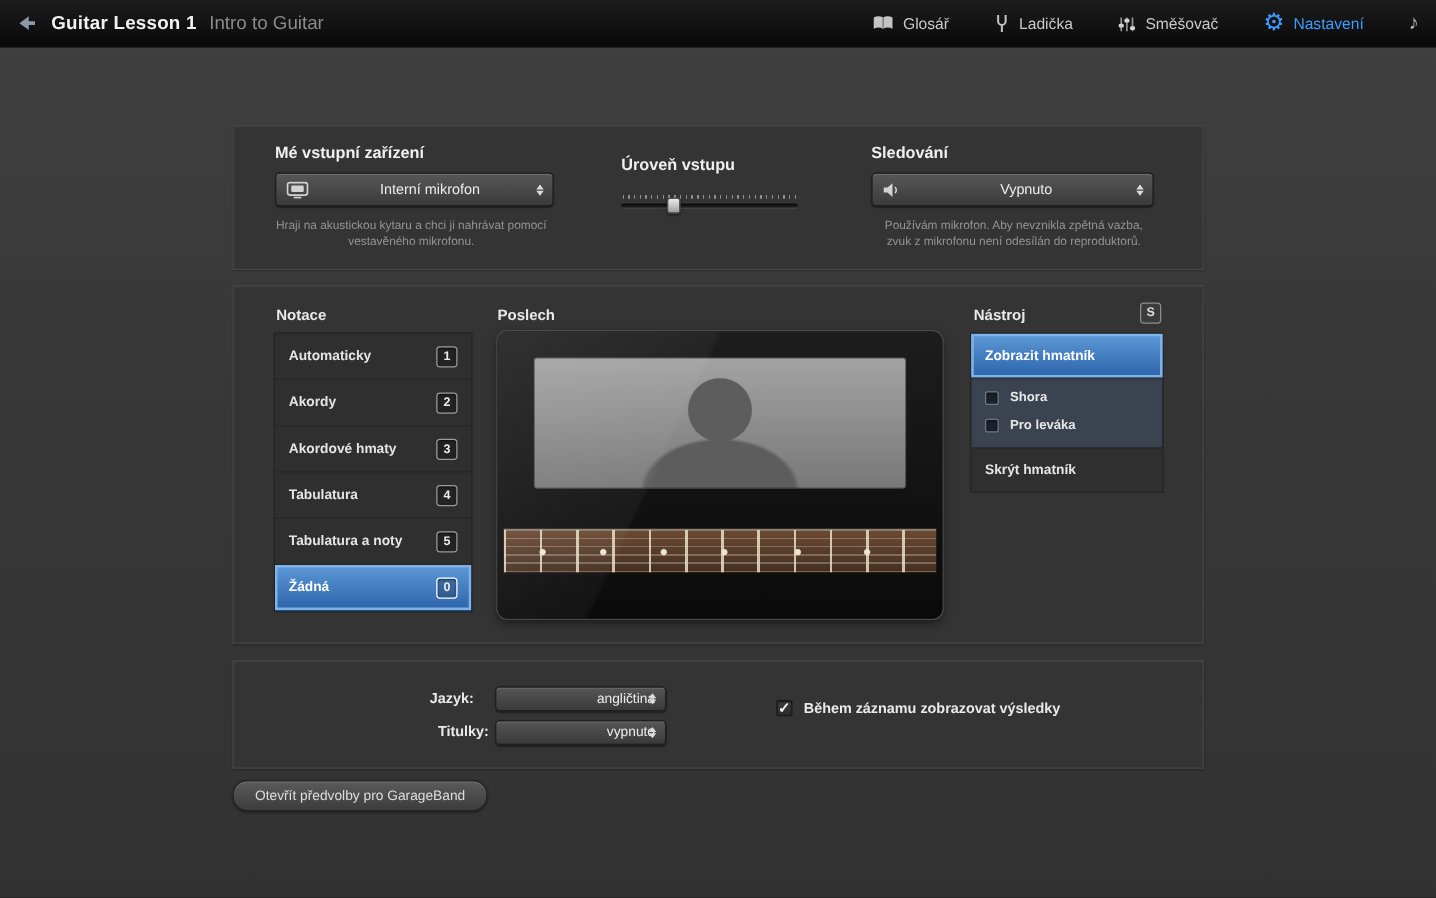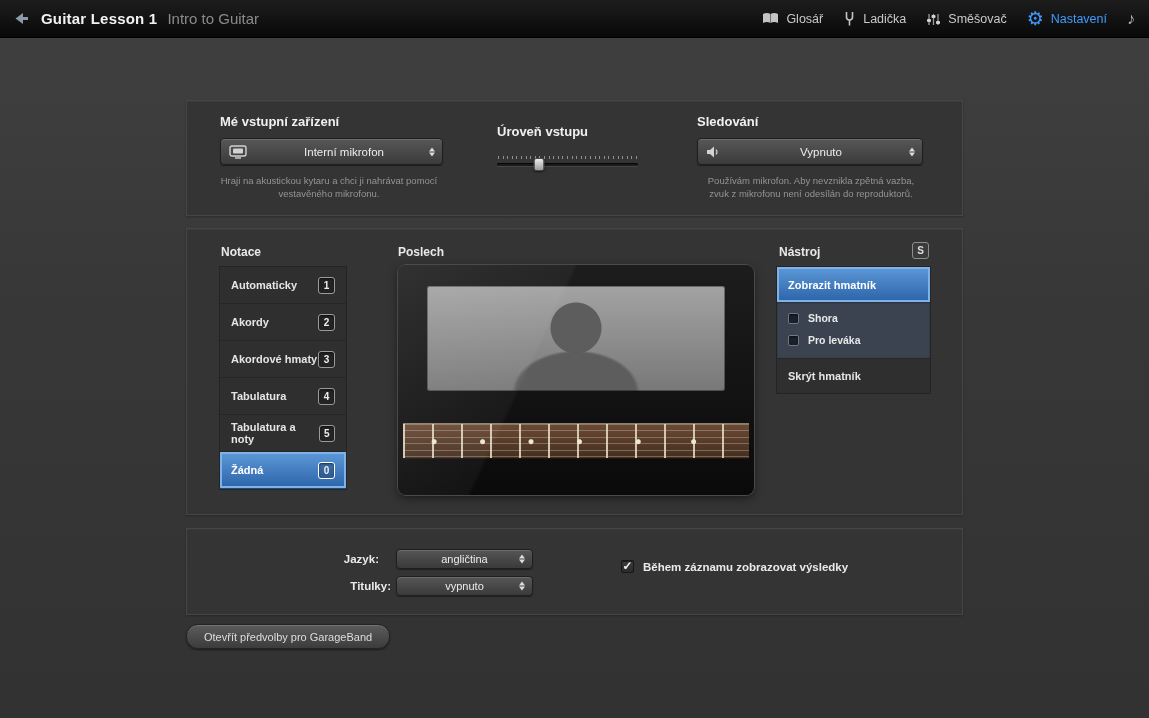--- a/index.html
+++ b/index.html
@@ -14,21 +14,21 @@
   
   .topbar {
     position:absolute; top:0; left:0; right:0; height:38px;
     background:linear-gradient(#1d1d1d,#090909);
     border-bottom:1px solid #000;
     display:flex; align-items:center; padding:0 14px;
   }
   .back-btn { display:flex; align-items:center; margin-right:12px; cursor:default; }
   .tb-title { font-size:15px; font-weight:bold; color:#f2f2f2; letter-spacing:.2px; }
   .tb-subtitle { font-size:15px; color:#8b8b8b; margin-left:10px; }
-  .tb-actions { margin-left:auto; display:flex; gap:20px; }
+  .tb-actions { margin-left:auto; display:flex; gap:36px; }
   .tb-action { display:flex; align-items:center; gap:7px; font-size:12.5px; color:#c9c9c9; }
   .tb-action.active { color:#3f9bff; }
   .gear-glyph { color:#3f9bff; font-size:19px; line-height:1; }
   .note-glyph { color:#b9b9b9; font-size:16px; line-height:1; }
 
   
   .panel {
     position:absolute; left:186px; width:777px;
     background:#343434;
     border:1px solid #464646;
@@ -71,21 +71,21 @@
     box-shadow:0 1px 0 rgba(255,255,255,0.09), inset 0 1px 1px rgba(0,0,0,.8); position:relative; }
   .thumb { position:absolute; top:-5px; width:11px; height:13px; border-radius:3px;
     background:linear-gradient(#ececec,#9d9d9d); border:1px solid #4c4c4c;
     box-shadow:0 1px 2px rgba(0,0,0,.6); transform:translateX(-50%); }
   .col-monitor { position:absolute; left:510px; top:13px; width:232px; }
   .col-monitor .dropdown { width:226px; margin-top:9px; }
   .col-monitor .caption { margin-top:9px; width:228px; }
 
   
   .notace-head { position:absolute; left:34px; top:16px; }
-  .notation-list { position:absolute; left:32px; top:37px; width:128px;
+  .notation-list { position:absolute; left:32px; top:37px; width:159px;
     background:#2f2f2f; border:1px solid #242424; }
   .nrow { height:37px; display:flex; align-items:center; justify-content:space-between;
     padding:0 11px; border-bottom:1px solid #272727; }
   .nrow:last-child { border-bottom:none; }
   .nrow .nlabel { font-size:11px; font-weight:bold; color:#e5e5e5; }
   .keycap { width:17px; height:17px; border:1px solid #9b9b9b; border-radius:3px;
     display:flex; align-items:center; justify-content:center;
     font-size:10px; font-weight:bold; color:#ededed; background:rgba(0,0,0,0.25);
     box-shadow: inset 0 1px 2px rgba(0,0,0,.55); }
   .nrow.selected { background:linear-gradient(#5d99d8,#2c63a9);
@@ -141,21 +141,21 @@
 
   
   .p3-label { position:absolute; width:84px; text-align:right;
     font-size:11.5px; font-weight:bold; color:#eaeaea; }
   .lang-label { left:108px; top:24px; }
   .subs-label { left:120px; top:51px; }
   .small-dd { position:absolute; width:137px; height:20px;
     background:linear-gradient(#565656,#3a3a3a); border:1px solid #1f1f1f; border-radius:4px;
     box-shadow: inset 0 1px 0 rgba(255,255,255,.13), 0 1px 1px rgba(0,0,0,.4);
     display:flex; align-items:center; color:#ececec; font-size:11px; padding:0 8px; }
-  .small-dd .dd-text { flex:1; text-align:center; }
+  .small-dd .dd-text { flex:1; text-align:right; }
   .lang-dd { left:209px; top:20px; }
   .subs-dd { left:209px; top:47px; }
   .results { position:absolute; left:434px; top:31px; display:flex; align-items:center; gap:9px; }
   .check { width:13px; height:13px; border-radius:2px;
     background:linear-gradient(#3e3e3e,#2b2b2b); border:1px solid #181818;
     box-shadow: inset 0 1px 1px rgba(0,0,0,.5);
     display:flex; align-items:center; justify-content:center; position:relative; }
   .check.checked::after { content:"✓"; color:#f5f5f5; font-size:12px; font-weight:bold;
     position:relative; top:-1px; }
   .results .rlabel { font-size:11.5px; font-weight:bold; color:#eaeaea; }

